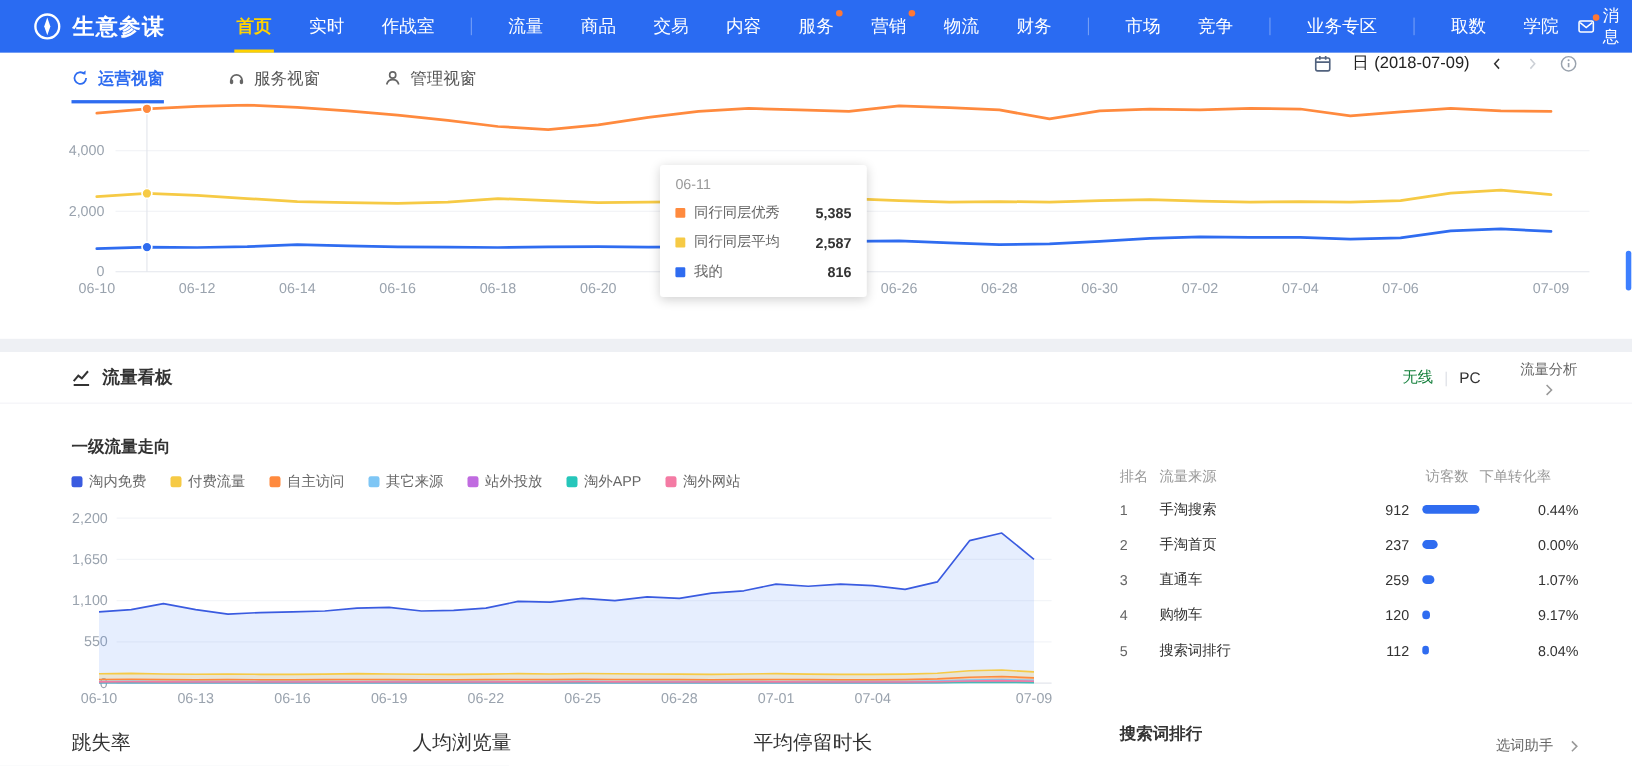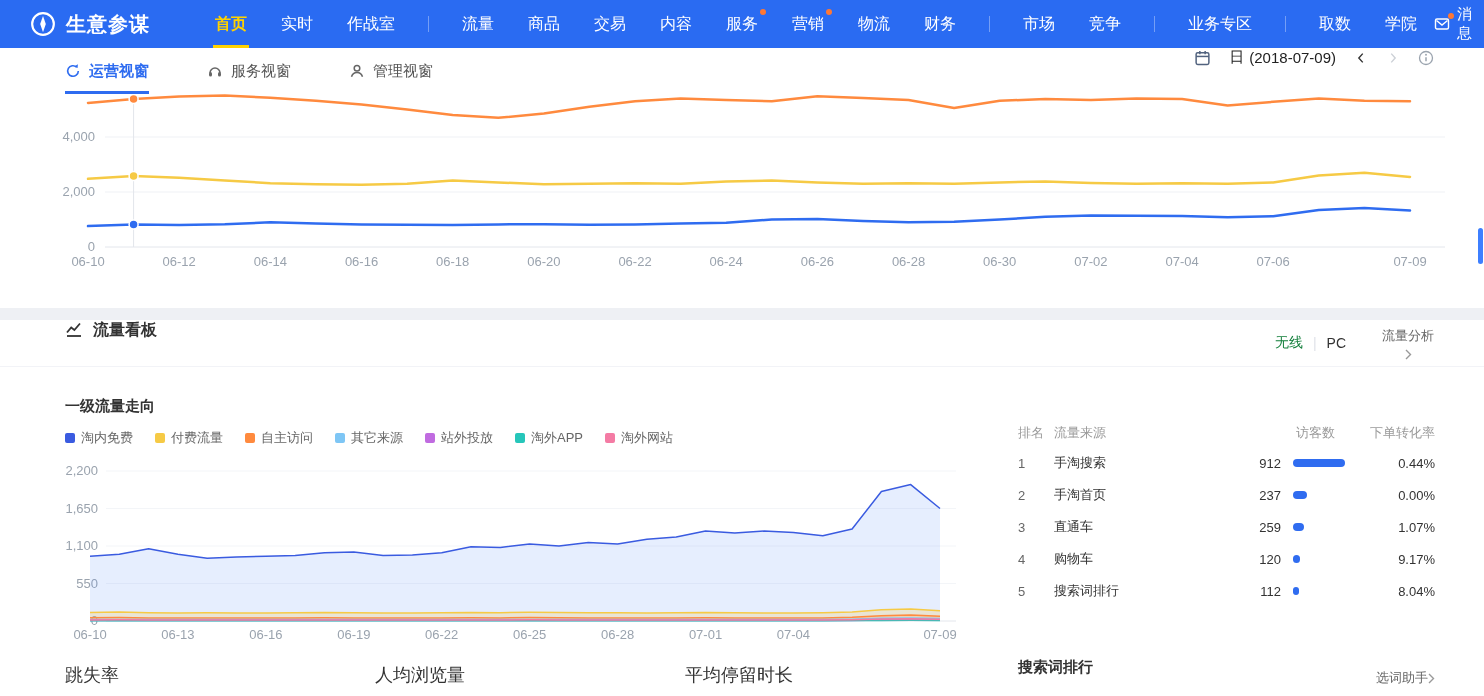--- a/index.html
+++ b/index.html
@@ -39,53 +39,53 @@
   svg text.tick{font-size:13px;fill:#9AA3AE;font-family:"Liberation Sans",sans-serif;}
   .chart-tooltip{position:absolute;left:600px;top:102px;width:160px;background:#fff;
     border-radius:3px;box-shadow:0 2px 10px rgba(0,0,0,.18);padding:10px 14px 14px;z-index:5;font-size:13px;}
   .tt-title{color:#999;margin-bottom:4px;}
   .tt-row{display:flex;align-items:center;gap:8px;margin-top:9px;}
   .tt-sw{width:9px;height:9px;border-radius:1px;flex:none;}
   .tt-label{color:#666;flex:1;white-space:nowrap;}
   .tt-value{color:#333;}
   
   .traffic-card{margin-top:12px;position:relative;height:430px;}
-  .board-header{height:46px;display:flex;padding:0 50px 0 65px;border-bottom:1px solid #F2F3F7;}
+  .board-header{height:46px;display:flex;align-items:center;padding:0 50px 0 65px;border-bottom:1px solid #F2F3F7;}
   .board-title{font-size:16px;font-weight:bold;color:#333;margin-left:10px;}
   .board-right{margin-left:auto;display:flex;align-items:center;font-size:14px;}
   .toggle{cursor:pointer;color:#333;}
   .toggle.active{color:#15803d;}
   .toggle-sep{color:#E0E2E8;margin:0 10px;}
   .board-link{margin-left:36px;color:#666;font-size:13px;display:flex;align-items:center;gap:4px;cursor:pointer;flex-direction:column;}
   .board-body{position:relative;height:384px;}
   .primary-title{position:absolute;left:65px;top:30px;font-size:15px;font-weight:bold;color:#333;}
   .legend{position:absolute;left:65px;top:62px;display:flex;gap:22px;font-size:13px;color:#666;}
   .lg{display:flex;align-items:center;gap:6px;white-space:nowrap;}
   .lg-sw{width:10px;height:10px;border-radius:2px;}
   #area-chart{position:absolute;left:0;top:94px;}
   .secondary{position:absolute;left:1018px;top:30px;width:417px;}
   .secondary-head{display:flex;align-items:center;}
   .secondary-title{font-size:15px;font-weight:bold;color:#333;}
   .secondary-link{margin-left:auto;color:#666;font-size:13px;display:flex;align-items:center;gap:4px;cursor:pointer;}
   .src-table{margin-top:22px;}
   .src-row{display:grid;grid-template-columns:36px 140px 87px 64px 90px;align-items:center;height:32px;font-size:13px;color:#333;}
   .src-row.head{color:#999;height:28px;}
   .h-visitors{grid-column:3/5;text-align:right;padding-right:10px;}
-  .h-conv{text-align:right;}
+  .h-conv{}
   .c-rank{color:#666;}
   .c-visitors{text-align:right;}
   .c-bar{padding-left:12px;display:flex;align-items:center;}
   .vbar{height:8px;border-radius:4px;background:#2F6CF0;}
   .c-conv{text-align:right;}
   .metric{position:absolute;top:296px;}
   .metric .m-label{font-size:18px;color:#333;}
   .metric .m-value{font-size:27px;font-weight:bold;color:#333;margin-top:8px;letter-spacing:.5px;}
   .m0{left:65px;} .m1{left:375px;} .m2{left:685px;}
   .search-rank-title{position:absolute;left:1018px;top:291px;font-size:15px;font-weight:bold;color:#333;}
-  .search-rank-link{position:absolute;right:49px;top:302px;color:#666;font-size:13px;display:flex;align-items:center;gap:0;cursor:pointer;}
+  .search-rank-link{position:absolute;right:49px;top:302px;color:#666;font-size:13px;display:flex;align-items:center;gap:16px;cursor:pointer;}
   
   .scroll-thumb{position:absolute;right:1px;top:228px;width:5px;height:36px;border-radius:3px;background:#3D7FFF;}
 </style>
 </head>
 <body>
 
 <header class="navbar">
   <div class="logo">
     <span style="display:flex;">
       <svg width="26" height="26" viewBox="0 0 24 24">
@@ -222,20 +222,38 @@
       <text x="1410.0" y="172" text-anchor="middle" class="tick">07-09</text>
       <line x1="133.586" y1="2" x2="133.586" y2="153" stroke="#E2E5EB" stroke-width="1"></line>
       <polyline points="88.0,8.9 133.6,4.9 179.2,2.6 224.8,1.5 270.3,3.7 315.9,6.7 361.5,10.6 407.1,15.5 452.7,21.0 498.3,23.8 543.9,19.6 589.4,12.8 635.0,7.3 680.6,4.5 726.2,5.9 771.8,7.3 817.4,2.3 863.0,3.9 908.5,5.9 954.1,14.1 999.7,6.7 1045.3,5.1 1090.9,5.9 1136.5,4.5 1182.1,5.1 1227.6,11.4 1273.2,7.8 1318.8,4.5 1364.4,6.7 1410.0,7.3" fill="none" stroke="#FF8A3E" stroke-width="2.5" stroke-linejoin="round" stroke-linecap="round"></polyline>
       <polyline points="88.0,84.8 133.6,81.9 179.2,83.7 224.8,86.5 270.3,89.2 315.9,90.3 361.5,90.8 407.1,89.8 452.7,86.5 498.3,88.4 543.9,90.3 589.4,89.8 635.0,89.2 680.6,89.8 726.2,87.5 771.8,86.5 817.4,88.4 863.0,89.8 908.5,89.2 954.1,89.8 999.7,88.4 1045.3,87.5 1090.9,88.9 1136.5,89.8 1182.1,89.2 1227.6,89.8 1273.2,88.4 1318.8,81.5 1364.4,78.8 1410.0,82.9" fill="none" stroke="#F6CA45" stroke-width="2.5" stroke-linejoin="round" stroke-linecap="round"></polyline>
       <polyline points="88.0,132.1 133.6,130.6 179.2,131.0 224.8,130.2 270.3,128.3 315.9,129.6 361.5,130.4 407.1,130.7 452.7,131.0 498.3,130.4 543.9,130.2 589.4,130.7 635.0,130.4 680.6,129.6 726.2,128.8 771.8,125.5 817.4,125.0 863.0,126.9 908.5,128.3 954.1,127.7 999.7,125.5 1045.3,122.8 1090.9,121.4 1136.5,121.7 1182.1,121.9 1227.6,123.3 1273.2,122.2 1318.8,115.9 1364.4,114.0 1410.0,116.4" fill="none" stroke="#2F6CF0" stroke-width="2.5" stroke-linejoin="round" stroke-linecap="round"></polyline>
       <circle cx="133.586" cy="4.9" r="4.5" fill="#FF8A3E" stroke="#fff" stroke-width="1.5"></circle>
       <circle cx="133.586" cy="81.9" r="4.5" fill="#F6CA45" stroke="#fff" stroke-width="1.5"></circle>
       <circle cx="133.586" cy="130.6" r="4.5" fill="#2F6CF0" stroke="#fff" stroke-width="1.5"></circle>
     </svg>
 
+  <div class="chart-tooltip">
+    <div class="tt-title">06-11</div>
+    <div class="tt-row">
+      <i class="tt-sw" style="background: rgb(255, 138, 62);"></i>
+      <span class="tt-label">同行同层优秀</span>
+      <b class="tt-value">5,385</b>
+    </div>
+    <div class="tt-row">
+      <i class="tt-sw" style="background: rgb(246, 202, 69);"></i>
+      <span class="tt-label">同行同层平均</span>
+      <b class="tt-value">2,587</b>
+    </div>
+    <div class="tt-row">
+      <i class="tt-sw" style="background: rgb(47, 108, 240);"></i>
+      <span class="tt-label">我的</span>
+      <b class="tt-value">816</b>
+    </div>
+  </div>
 </section>
 
 <section class="card traffic-card">
   <div class="board-header">
     <span style="display:flex;">
       <svg width="18" height="18" viewBox="0 0 18 18">
           <polyline points="2,12.5 6.2,7.5 9.4,10 15,3.5" fill="none" stroke="#333" stroke-width="1.8"></polyline>
           <line x1="2" y1="16" x2="16" y2="16" stroke="#333" stroke-width="1.8"></line>
         </svg>
     </span>

